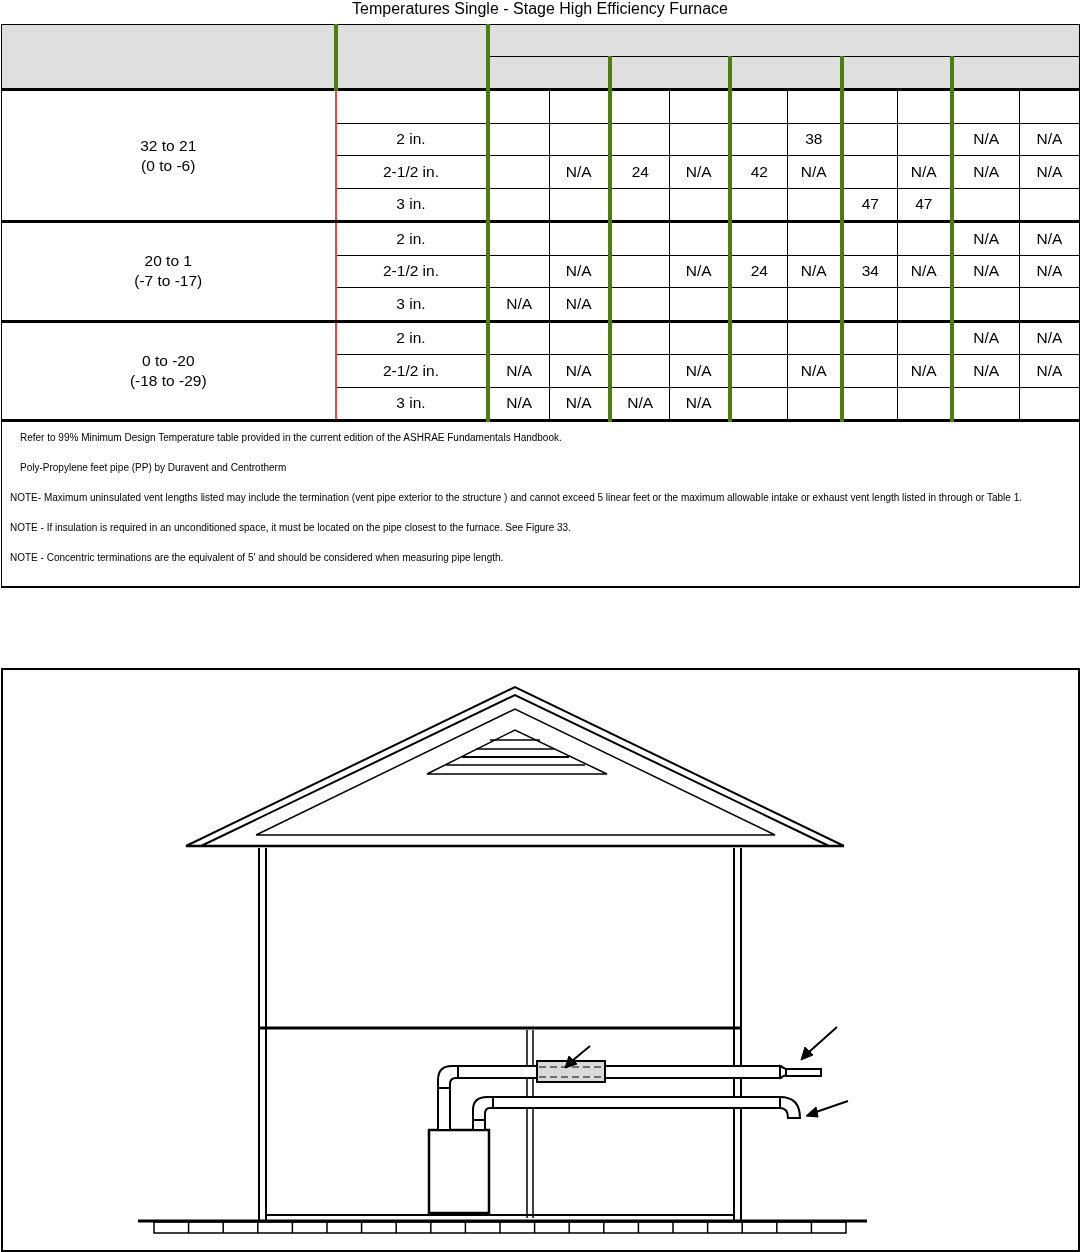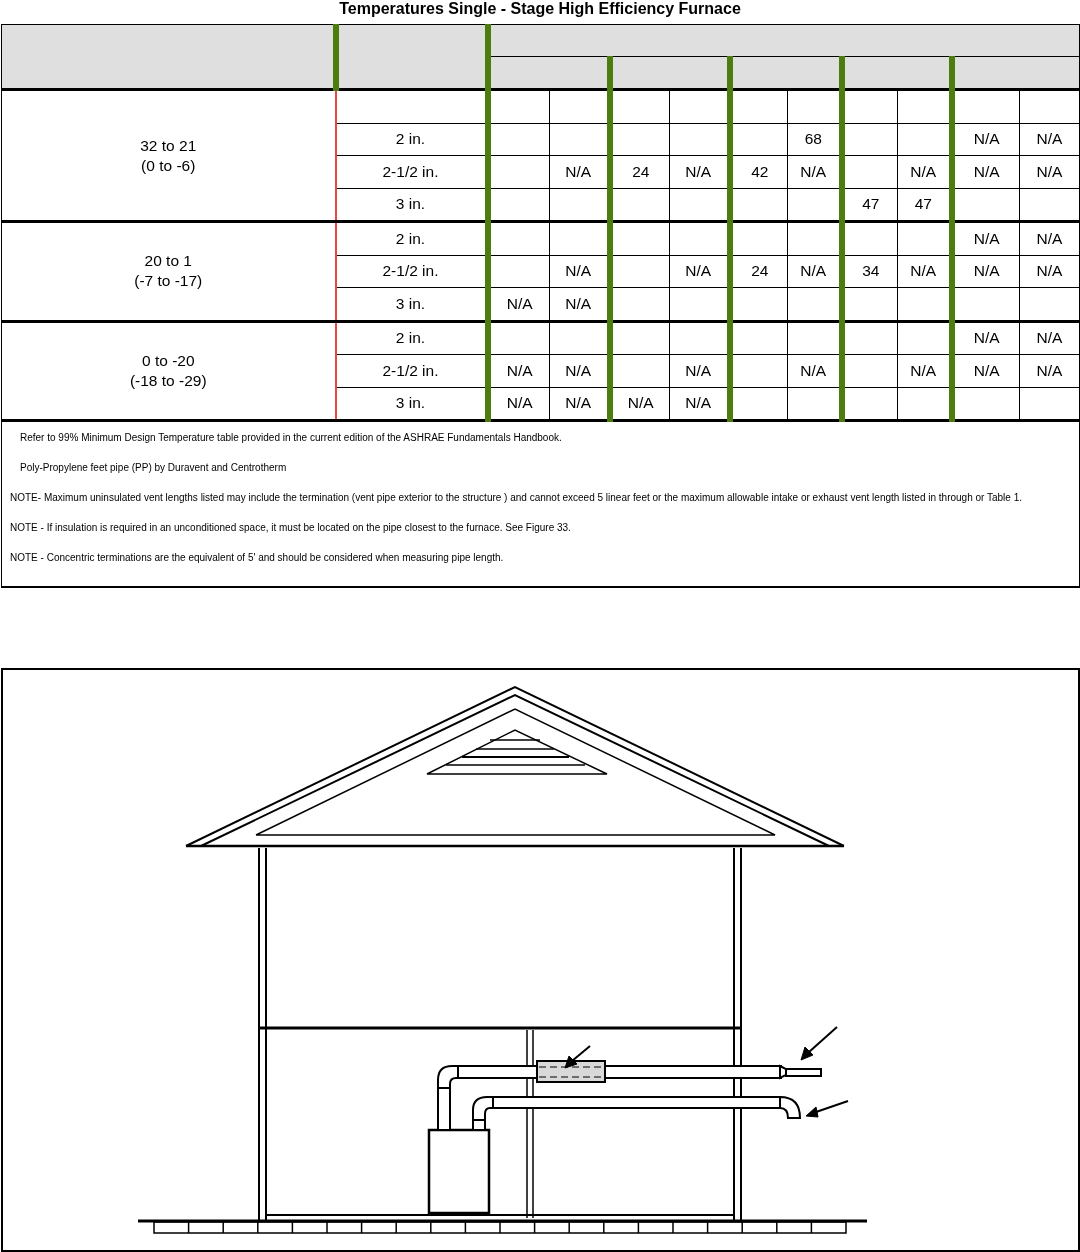--- a/index.html
+++ b/index.html
@@ -1,26 +1,26 @@
 <!DOCTYPE html>
 <html><head>
   <meta charset="utf-8">
   <style>
     html, body { margin: 0; padding: 0; background: #ffffff; }
     body { width: 1080px; height: 1252px; position: relative; overflow: hidden;
            font-family: "Liberation Sans", sans-serif; color: #000; }
     .title { position: absolute; left: 0; top: 0; width: 1080px; text-align: center;
-             font-weight: bold; font-size: 16px; line-height: 18px; }
+             font-weight: normal; font-size: 16px; line-height: 18px; }
     table.vent { position: absolute; left: 1px; top: 24px; width: 1078px;
                  border-collapse: collapse; table-layout: fixed; font-size: 15.5px; }
     table.vent td { border: 1px solid #000; text-align: center; vertical-align: middle;
                     padding: 0; height: 31.5px; overflow: hidden; white-space: nowrap; }
     table.vent tr.hdr1 td { height: 31px; background: #dfdfdf; }
     table.vent tr.hdr2 td { height: 31px; background: #dfdfdf; }
-    table.vent td.thick-r { border-right: 6px solid #4d7c0f; }
+    table.vent td.thick-r { border-right: 4px solid #4d7c0f; }
     table.vent tr.grp-top td { border-top: 3px solid #000; }
     table.vent td.temp { white-space: normal; line-height: 20px; border-right: 2px solid #ef4444; }
     table.vent td.notes { text-align: left; vertical-align: top; padding: 6px 24px 10px 8px;
                           white-space: normal; font-size: 10px; line-height: 20px; height: auto;
                           border: 1px solid #000; border-bottom: 2px solid #000; }
     .notes p { margin: 0 0 10px 0; }
     .notes p.ind { padding-left: 10px; }
     .notes p:last-child { margin-bottom: 8px; }
     .figure { position: absolute; left: 1px; top: 668px; width: 1075px; height: 580px;
               border: 2px solid #000; }
@@ -76,21 +76,21 @@
         <td></td>
         <td></td>
       </tr>
       <tr>
         <td class="thick-r">2 in.</td>
         <td></td>
         <td class="thick-r"></td>
         <td></td>
         <td class="thick-r"></td>
         <td></td>
-        <td class="thick-r">68</td>
+        <td class="thick-r">38</td>
         <td></td>
         <td class="thick-r"></td>
         <td>N/A</td>
         <td>N/A</td>
       </tr>
       <tr>
         <td class="thick-r">2-1/2 in.</td>
         <td></td>
         <td class="thick-r">N/A</td>
         <td>24</td>

